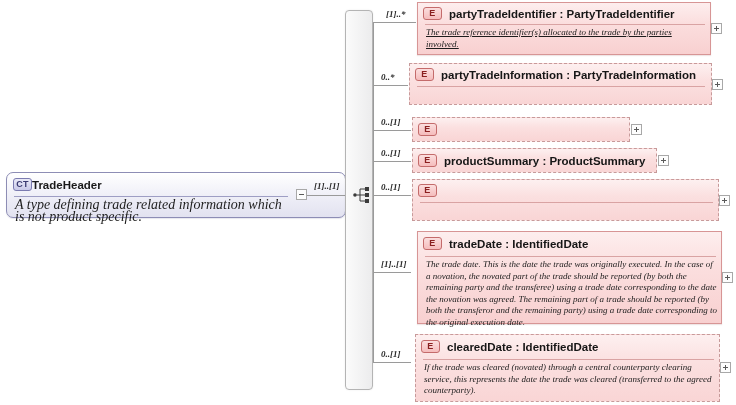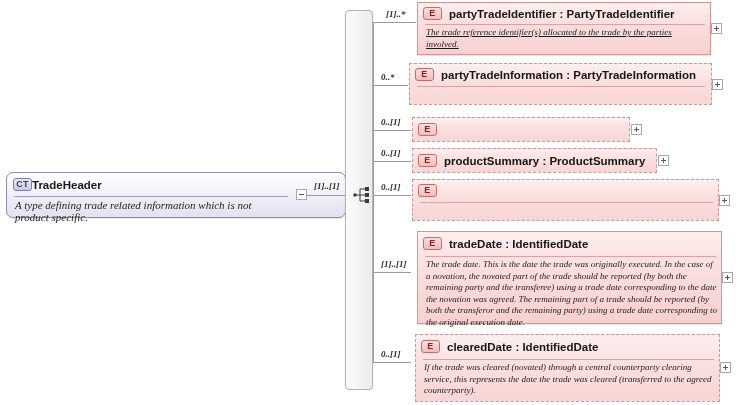--- a/index.html
+++ b/index.html
@@ -63,21 +63,21 @@
   }
   #ct-title{
     margin-left:0;font-size:11.5px;font-weight:bold;color:#1a1a1a;
   }
   #ct-sep{
     position:absolute;left:7px;top:23px;width:274px;height:1px;
     background:#9e9ec4;
   }
   #ct-desc{
     position:absolute;left:8px;top:26px;width:272px;
-    font-size:11px;font-style:italic;color:#1e1e1e;line-height:12px;
+    font-size:14px;font-style:italic;color:#1e1e1e;line-height:12px;
     font-family:"Liberation Serif","DejaVu Serif",serif;
   }
 
   
   #seq-box{
     position:absolute;left:345px;top:10px;width:28px;height:380px;
     border:1px solid #b4b4b4;border-radius:4px;
     background:linear-gradient(to right,#fbfbfb,#ececed);
     box-sizing:border-box;
     box-shadow:0 0 2px rgba(0,0,0,.08);

